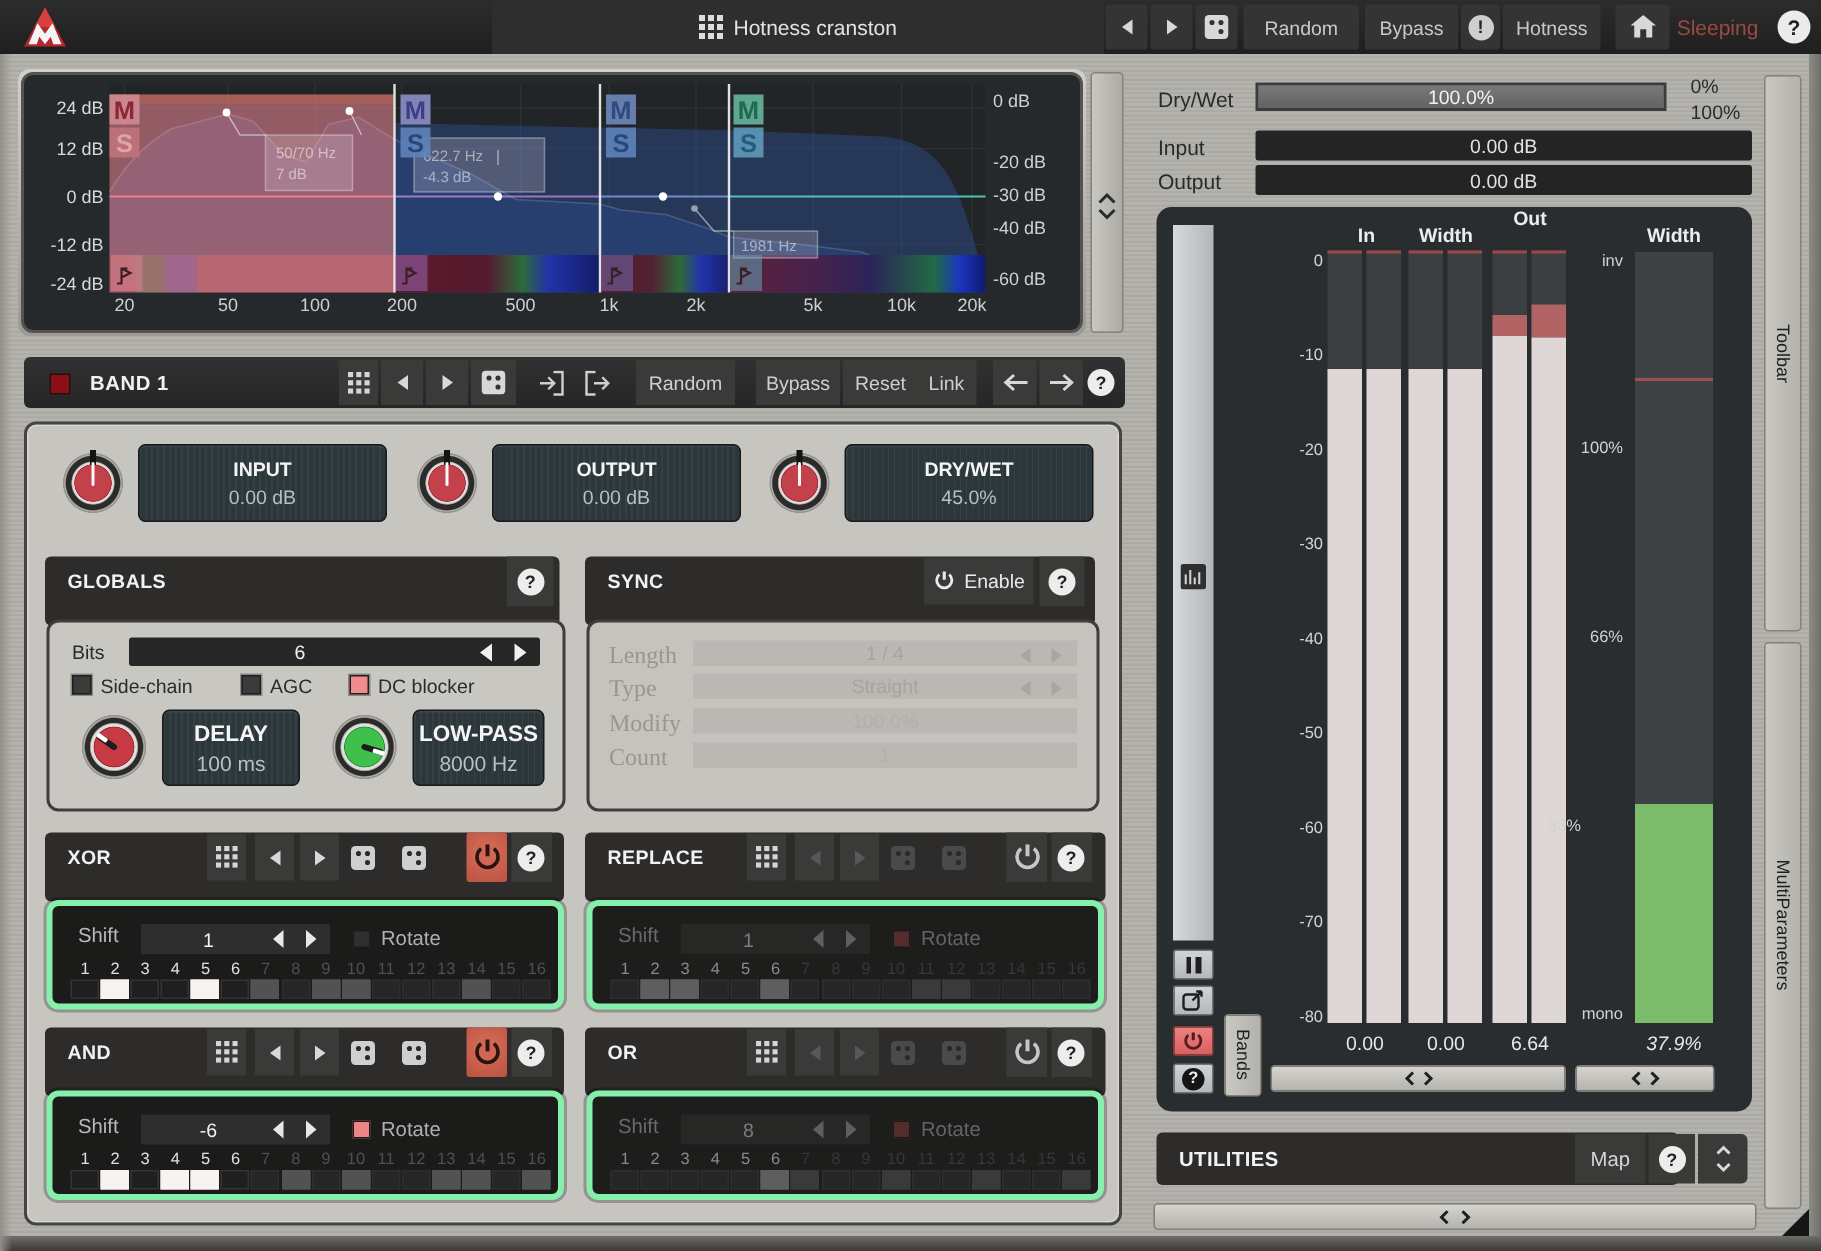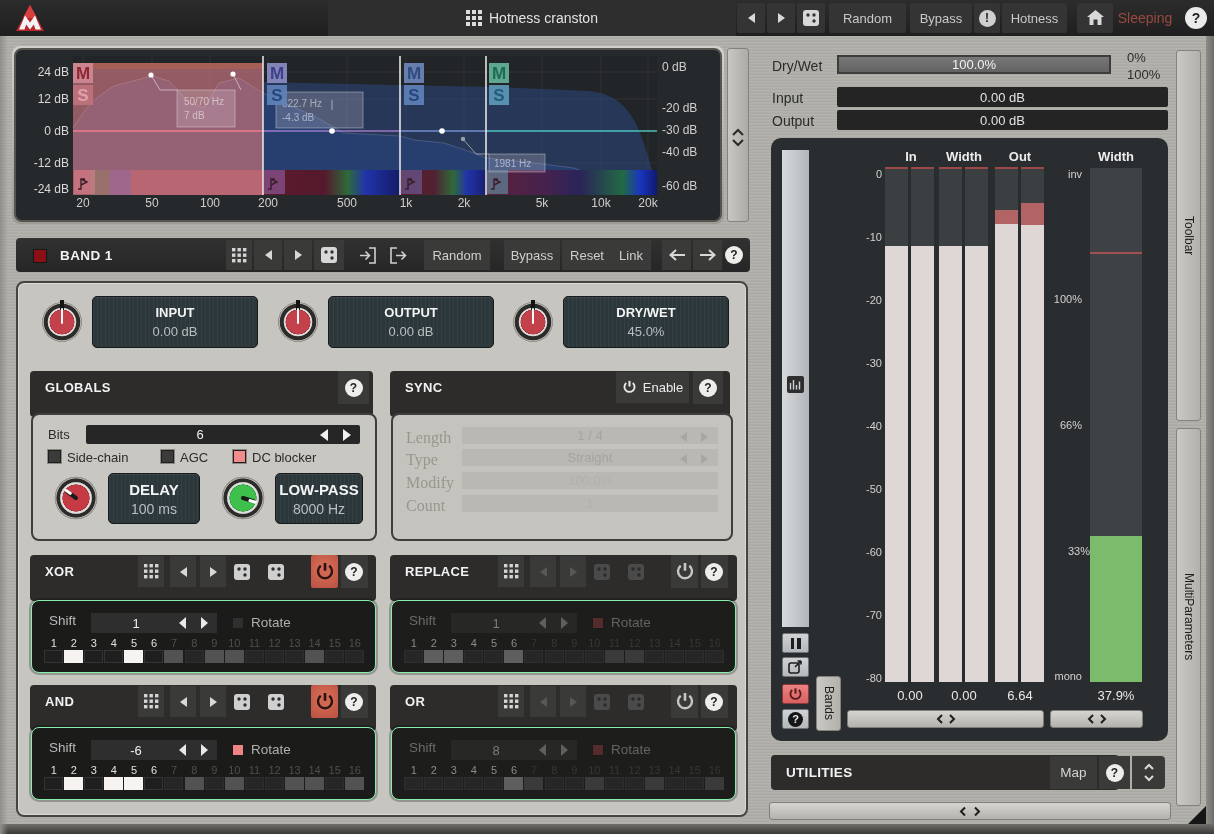--- a/index.html
+++ b/index.html
@@ -7,21 +7,21 @@
 #tex{position:absolute;left:0;top:36px;width:1214px;height:790px;background:repeating-linear-gradient(180deg,rgba(255,255,255,.055) 0 1px,rgba(0,0,0,.035) 2px 3px);pointer-events:none;}
 #topbar{position:absolute;left:0;top:0;width:1214px;height:36px;background:linear-gradient(180deg,#2c2c2c,#1f1f1f);}
 .tbtn{position:absolute;top:3px;height:30px;background:#343434;border-radius:2px;color:#c9c9c9;font-size:13px;display:flex;align-items:center;justify-content:center;}
 .flex{display:flex;align-items:center;justify-content:center;}
 .hdr{position:absolute;background:#2d2c2b;border-radius:4px;height:46px;}
 .hdr .ttl{position:absolute;left:15px;top:0;height:33px;display:flex;align-items:center;color:#f2f2f2;font-weight:bold;font-size:13px;letter-spacing:.3px;}
 .qbox{position:absolute;top:0;right:0;width:36px;height:33px;background:#3a3a39;border-radius:0 4px 4px 0;display:flex;align-items:center;justify-content:center;}
 .qc{width:18px;height:18px;border-radius:50%;background:#ededec;color:#222;font-size:12px;font-weight:bold;display:flex;align-items:center;justify-content:center;}
 .hbtn{position:absolute;top:1px;height:31px;background:#3a3a39;display:flex;align-items:center;justify-content:center;}
 .panel{position:absolute;border:2px solid #45443f;border-radius:8px;background:#c7c5c0;box-shadow:inset 0 0 0 1px rgba(255,255,255,.35);}
-.dpanel{position:absolute;background:#1b1b1a;border:1px solid #86efac;border-radius:8px;box-shadow:0 0 0 2px rgba(0,0,0,.25);}
+.dpanel{position:absolute;background:#1b1b1a;border:4px solid #86efac;border-radius:8px;box-shadow:0 0 0 2px rgba(0,0,0,.25);}
 .dbar{position:absolute;background:#262626;color:#efefef;font-size:13px;display:flex;align-items:center;justify-content:center;}
 .lbl{position:absolute;color:#2b2b2b;font-size:13px;}
 .cbox{position:absolute;width:13px;height:13px;background:#3b3b3b;border:1px solid #1f1f1f;box-shadow:0 0 0 1px #8a8880;}
 .knoblbl{position:absolute;background-color:#2c373b;background-image:repeating-linear-gradient(90deg,rgba(255,255,255,.05) 0 1px,rgba(0,0,0,0) 1px 4px),linear-gradient(180deg,#39464b,#242e32);border:1px solid #17191a;border-radius:5px;display:flex;flex-direction:column;align-items:center;justify-content:center;box-shadow:inset 0 1px 0 rgba(255,255,255,.08);}
 .knoblbl .t1{color:#f4f4f4;font-weight:bold;font-size:13px;}
 .knoblbl .t2{color:#b9bfc1;font-size:13px;margin-top:4px;}
 .stripes{background-image:repeating-linear-gradient(90deg,rgba(255,255,255,.045) 0 1px,transparent 1px 4px);}
 .arl{width:0;height:0;border-style:solid;border-width:6px 8px 6px 0;border-color:transparent #f0f0f0 transparent transparent;}
 .arr{width:0;height:0;border-style:solid;border-width:6px 0 6px 8px;border-color:transparent transparent transparent #f0f0f0;}
 .num{position:absolute;font-size:11px;width:20px;text-align:center;}
@@ -791,21 +791,21 @@
     </svg>
   </div>
 <div class="mbtn" style="top:709px;">
     <div style="width:15px;height:15px;border-radius:50%;background:#151515;color:#ececec;font-size:11px;font-weight:bold;display:flex;align-items:center;justify-content:center;">?</div>
   </div>
 <div class="vtab" style="left:816px;top:676px;width:25px;height:55px;">
     <span>Bands</span>
   </div>
 <div class="mlabel" style="left:911px;top:149px;">In</div>
 <div class="mlabel" style="left:964px;top:149px;">Width</div>
-<div class="mlabel" style="left:1020px;top:149px;">Out</div>
+<div class="mlabel" style="left:1020px;top:138px;">Out</div>
 <div class="mlabel" style="left:1116px;top:149px;">Width</div>
 <div class="mscale" style="left:852px;top:174px;">0</div>
 <div class="mscale" style="left:852px;top:237px;">-10</div>
 <div class="mscale" style="left:852px;top:300px;">-20</div>
 <div class="mscale" style="left:852px;top:363px;">-30</div>
 <div class="mscale" style="left:852px;top:426px;">-40</div>
 <div class="mscale" style="left:852px;top:489px;">-50</div>
 <div class="mscale" style="left:852px;top:552px;">-60</div>
 <div class="mscale" style="left:852px;top:615px;">-70</div>
 <div class="mscale" style="left:852px;top:678px;">-80</div>
@@ -828,26 +828,26 @@
 <div class="abs" style="left:1021px;top:167px;width:23px;height:515px;background:#3b3f42;"></div>
 <div class="abs" style="left:1021px;top:167px;width:23px;height:1.5px;background:#9c4848;"></div>
 <div class="abs" style="left:1021px;top:203px;width:23px;height:22px;background:#b26464;"></div>
 <div class="abs" style="left:1021px;top:225px;width:23px;height:457px;background:#ded7d5;"></div>
 <div class="abs" style="left:1090px;top:168px;width:52px;height:514px;background:#3e4245;"></div>
 <div class="abs" style="left:1090px;top:252px;width:52px;height:1.5px;background:#a05050;"></div>
 <div class="abs" style="left:1090px;top:536px;width:52px;height:146px;background:#7cba6c;"></div>
 <div class="mscale" style="left:1052px;top:174px;">inv</div>
 <div class="mscale" style="left:1052px;top:299px;">100%</div>
 <div class="mscale" style="left:1052px;top:425px;">66%</div>
-<div class="mscale" style="left:1060px;top:551px;">33%</div>
+<div class="mscale" style="left:1024px;top:551px;">33%</div>
 <div class="mscale" style="left:1052px;top:676px;">mono</div>
 <div class="mval" style="left:910px;top:688px;">0.00</div>
 <div class="mval" style="left:964px;top:688px;">0.00</div>
 <div class="mval" style="left:1020px;top:688px;">6.64</div>
-<div class="mval" style="left:1116px;top:688px;">37.9%</div>
+<div class="mval" style="left:1116px;top:688px;font-style:italic;">37.9%</div>
 <div class="scrollh" style="left:847px;top:710px;width:197px;height:18px;">
     <svg width="22" height="10" viewBox="0 0 22 10">
       <path d="M7 1 L3 5 L7 9 M15 1 L19 5 L15 9" stroke="#1e1e1e" stroke-width="2" fill="none"></path>
     </svg>
   </div>
 <div class="scrollh" style="left:1050px;top:710px;width:93px;height:18px;">
     <svg width="22" height="10" viewBox="0 0 22 10">
       <path d="M7 1 L3 5 L7 9 M15 1 L19 5 L15 9" stroke="#1e1e1e" stroke-width="2" fill="none"></path>
     </svg>
   </div>

